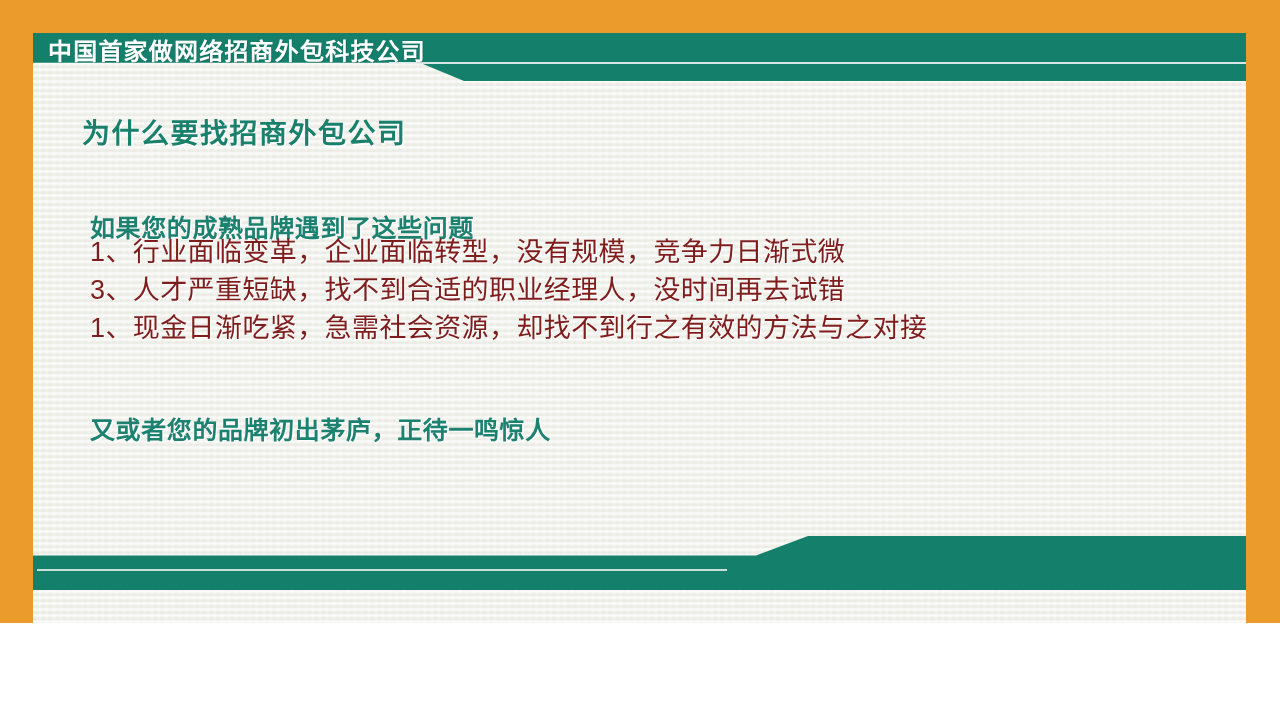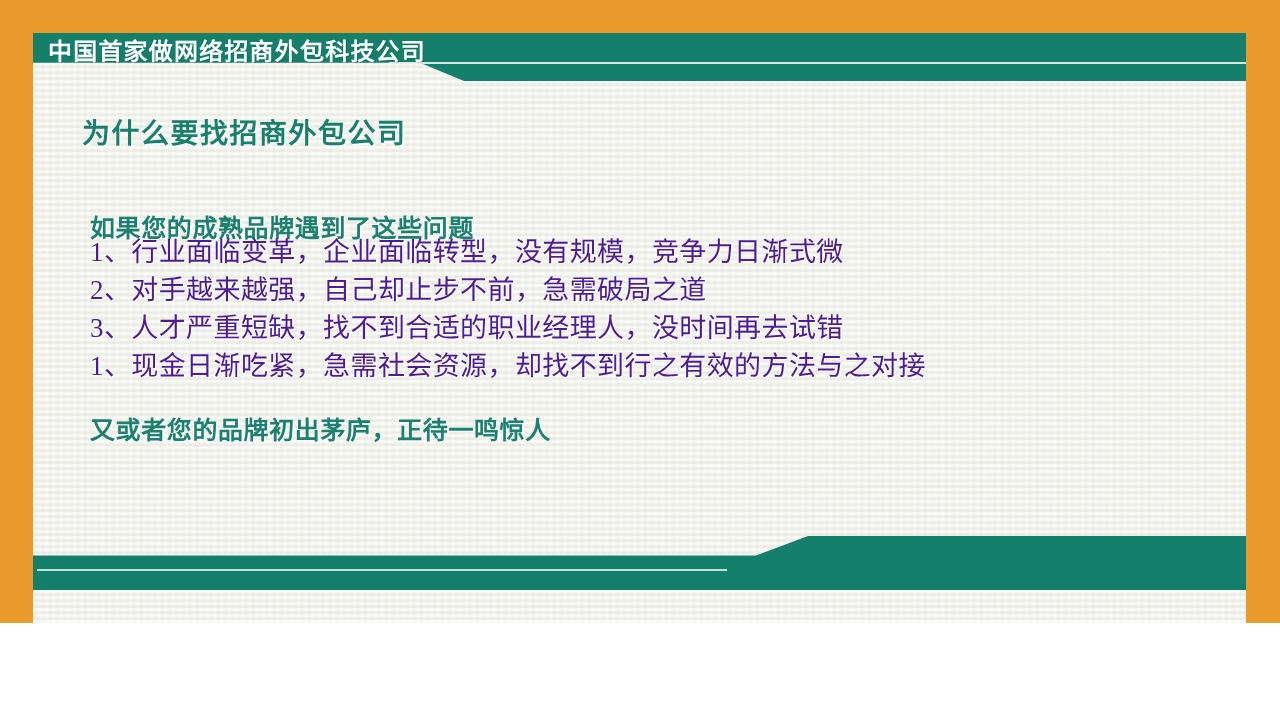--- a/index.html
+++ b/index.html
@@ -111,23 +111,23 @@
     position: absolute;
     margin: 0;
     padding: 0;
     list-style: none;
   }
 
   .item-list.l1 { left: 90px; top: 233px; }
   .item-list.l2 { left: 90px; top: 474px; }
 
   .item {
-    font-family: Liberation Serif, serif;
+    font-family: Liberation Sans, sans-serif;
     font-size: 27px;
-    color: #4c1d95;
+    color: #7f1d1d;
     line-height: 38px;
     white-space: nowrap;
     letter-spacing: 0.4px;
     text-shadow: 1.2px 1.2px 0 rgba(255,255,255,0.9);
   }
 
   
   .footer-bar {
     position: absolute;
     left: 33px;
@@ -171,21 +171,20 @@
   <div class="header-bar"></div>
   <div class="header-line"></div>
   <div class="header-title">中国首家做网络招商外包科技公司</div>
 
   <div class="main-title">为什么要找招商外包公司</div>
 
   <div class="section-heading s1">如果您的成熟品牌遇到了这些问题</div>
 
   <ul class="item-list l1">
     <li class="item">1、行业面临变革，企业面临转型，没有规模，竞争力日渐式微</li>
-    <li class="item">2、对手越来越强，自己却止步不前，急需破局之道</li>
     <li class="item">3、人才严重短缺，找不到合适的职业经理人，没时间再去试错</li>
     <li class="item">1、现金日渐吃紧，急需社会资源，却找不到行之有效的方法与之对接</li>
   </ul>
 
   <div class="section-heading s2">又或者您的品牌初出茅庐，正待一鸣惊人</div>
 
 
   <div class="footer-bar"></div>
   <div class="footer-line"></div>
 

